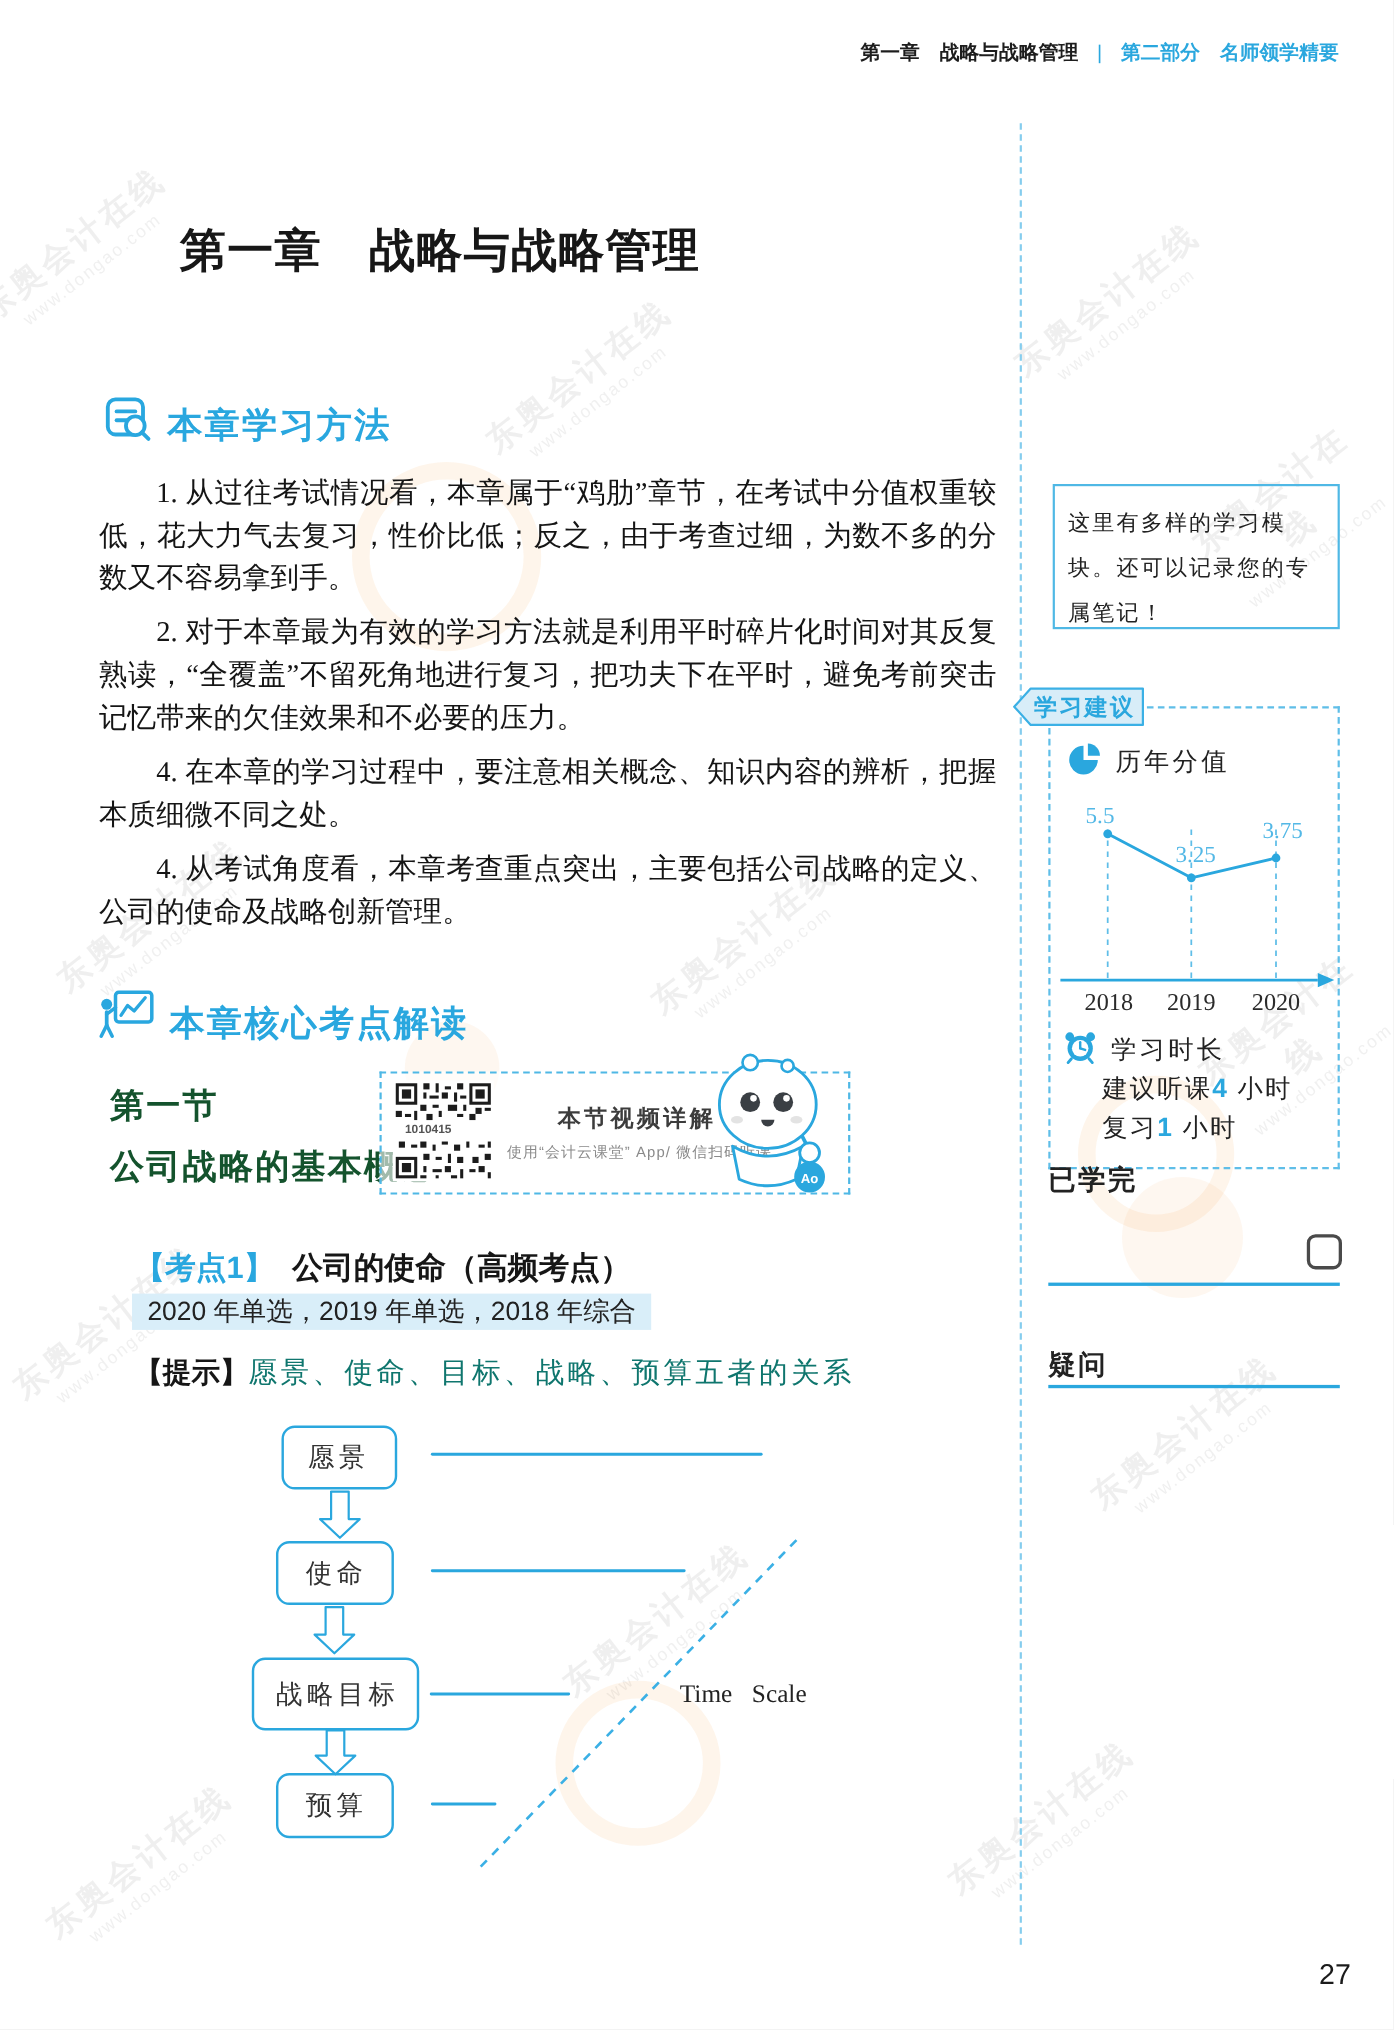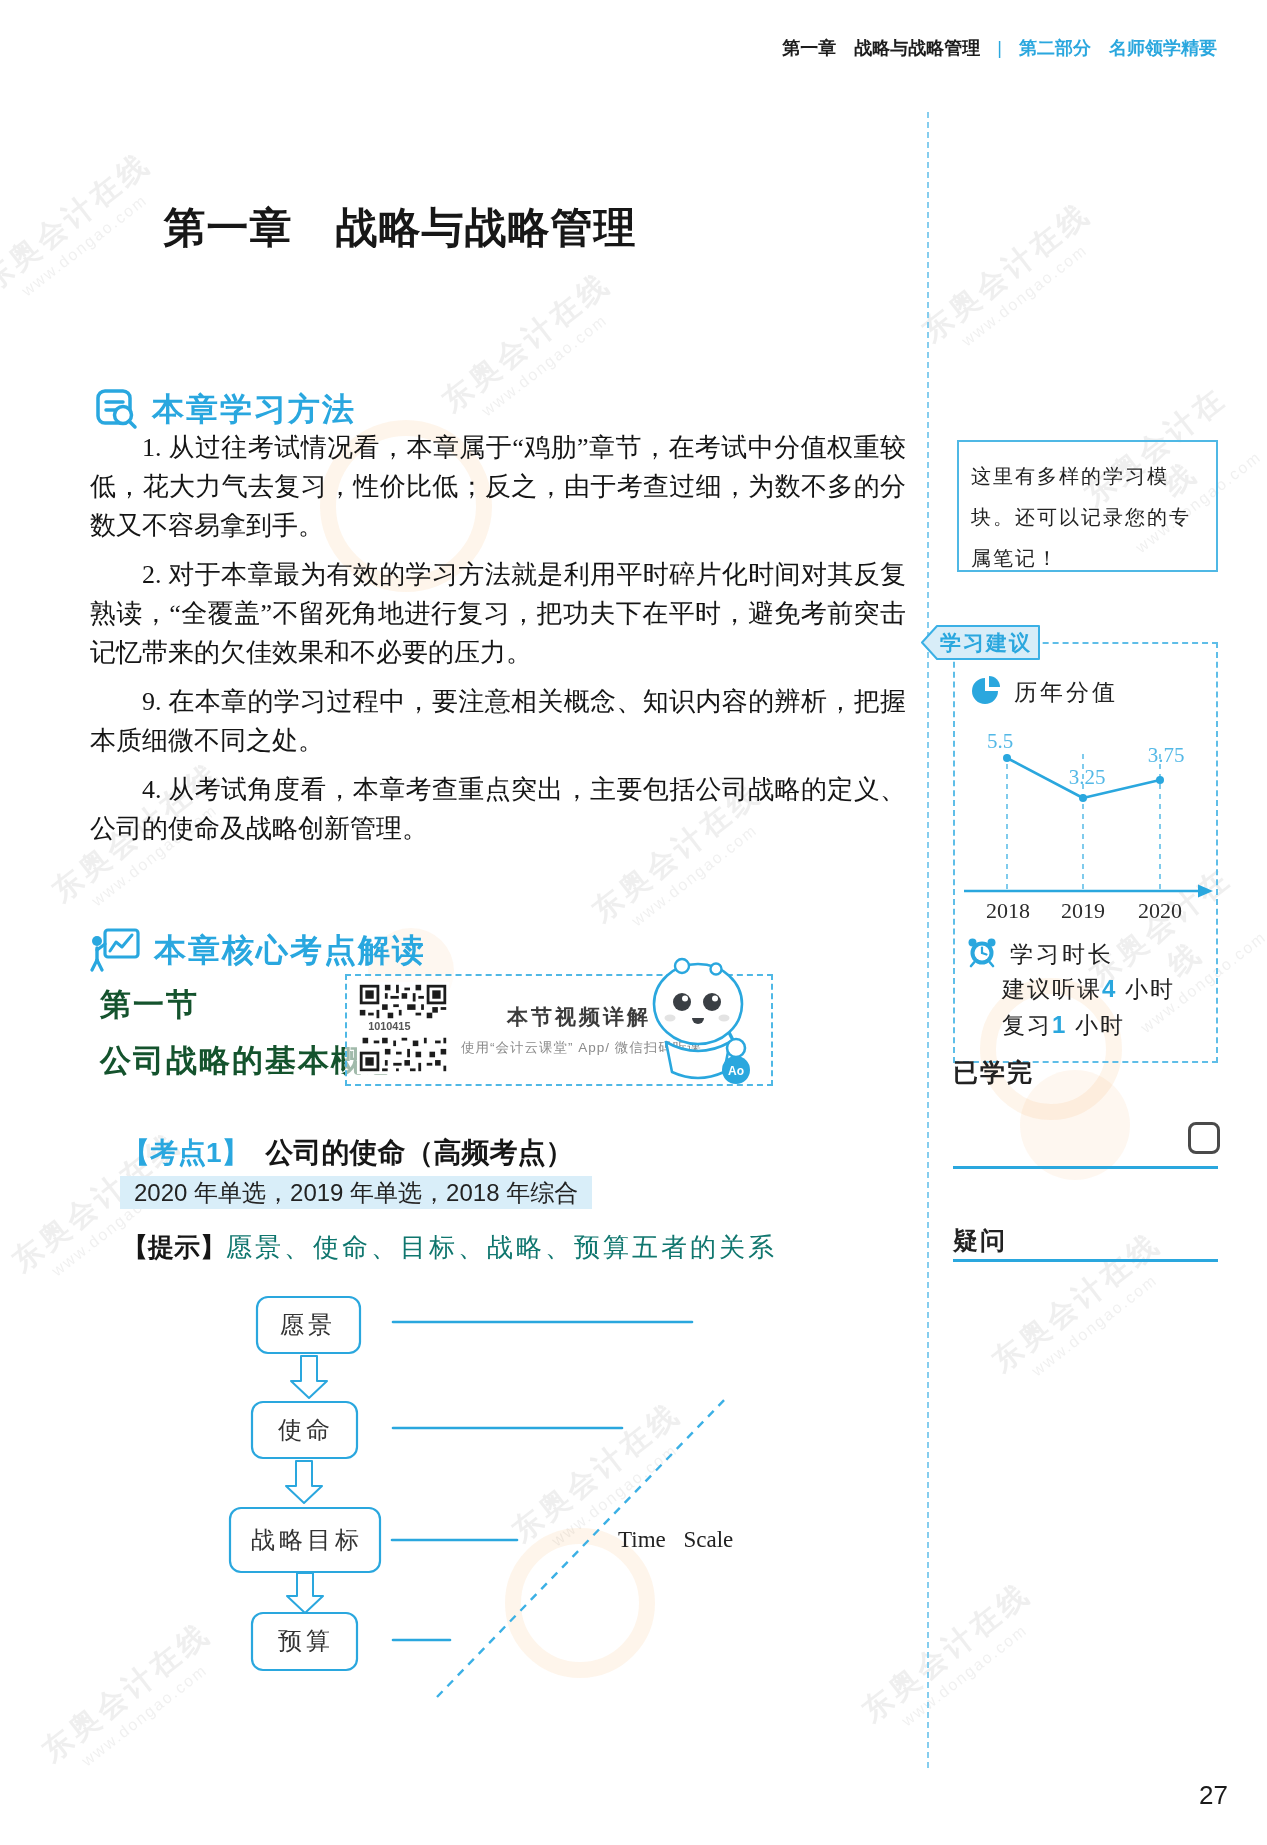--- a/index.html
+++ b/index.html
@@ -14,21 +14,21 @@
   
   .hdr{position:absolute;top:36px;right:50px;z-index:2;font-size:18px;font-weight:bold;white-space:nowrap;}
   .hdr .chap{color:#1d1d1d;}
   .hdr .sep{color:#2AA7DE;margin:0 12px;font-weight:normal;}
   .hdr .part{color:#2AA7DE;}
   
   .vdivider{position:absolute;left:927px;top:112px;height:1656px;width:0;border-left:2px dashed #85CDEE;z-index:1;}
   
   .main-title{position:absolute;left:90px;top:200px;width:620px;text-align:center;z-index:2;
               font-size:42px;font-weight:bold;color:#171717;letter-spacing:1px;}
-  .sec-head{position:absolute;display:flex;align-items:center;gap:12px;z-index:2;margin-top:28px;}
+  .sec-head{position:absolute;display:flex;align-items:flex-end;gap:12px;z-index:2;}
   .sec-head .txt{font-size:32px;font-weight:bold;color:#29A7DF;letter-spacing:2px;}
   .body-text{position:absolute;left:90px;top:428px;width:816px;z-index:2;
              font-family:"Liberation Serif","DejaVu Serif",serif;font-size:26px;line-height:39px;
              text-align:justify;color:#151515;}
   .body-text p{margin:0 0 10px 0;text-indent:2em;}
   .section-block{position:absolute;left:100px;top:984px;z-index:2;font-weight:bold;color:#14532d;}
   .section-block .s1{font-size:31px;letter-spacing:2px;}
   .section-block .s2{font-size:31px;letter-spacing:2px;margin-top:14px;}
   
   .video-box{position:absolute;left:345px;top:974px;width:424px;height:108px;border:2px dashed #4FB8E5;
@@ -152,21 +152,21 @@
         <circle cx="31" cy="31" r="8.5" fill="#fff" stroke="#29A7DF" stroke-width="3.5"></circle>
         <line x1="37" y1="37" x2="43" y2="43" stroke="#29A7DF" stroke-width="3.5" stroke-linecap="round"></line>
       </svg>
     </span>
     <span class="txt">本章学习方法</span>
   </div>
 
   <div class="body-text">
     <p>1. 从过往考试情况看，本章属于“鸡肋”章节，在考试中分值权重较低，花大力气去复习，性价比低；反之，由于考查过细，为数不多的分数又不容易拿到手。</p>
     <p>2. 对于本章最为有效的学习方法就是利用平时碎片化时间对其反复熟读，“全覆盖”不留死角地进行复习，把功夫下在平时，避免考前突击记忆带来的欠佳效果和不必要的压力。</p>
-    <p>9. 在本章的学习过程中，要注意相关概念、知识内容的辨析，把握本质细微不同之处。</p>
+    <p>4. 在本章的学习过程中，要注意相关概念、知识内容的辨析，把握本质细微不同之处。</p>
     <p>4. 从考试角度看，本章考查重点突出，主要包括公司战略的定义、公司的使命及战略创新管理。</p>
   </div>
 
   <div class="sec-head" style="left:88px;top:894px">
     <span>
       <svg width="54" height="54" viewBox="0 0 54 54">
         <rect x="17" y="8" width="33" height="27" rx="3" fill="none" stroke="#29A7DF" stroke-width="3.2"></rect>
         <polyline points="22,29 28,20 34,25 44,13" fill="none" stroke="#29A7DF" stroke-width="3" stroke-linecap="round" stroke-linejoin="round"></polyline>
         <circle cx="9" cy="19" r="5" fill="#29A7DF"></circle>
         <line x1="9" y1="26" x2="9" y2="38" stroke="#29A7DF" stroke-width="3.4" stroke-linecap="round"></line>

